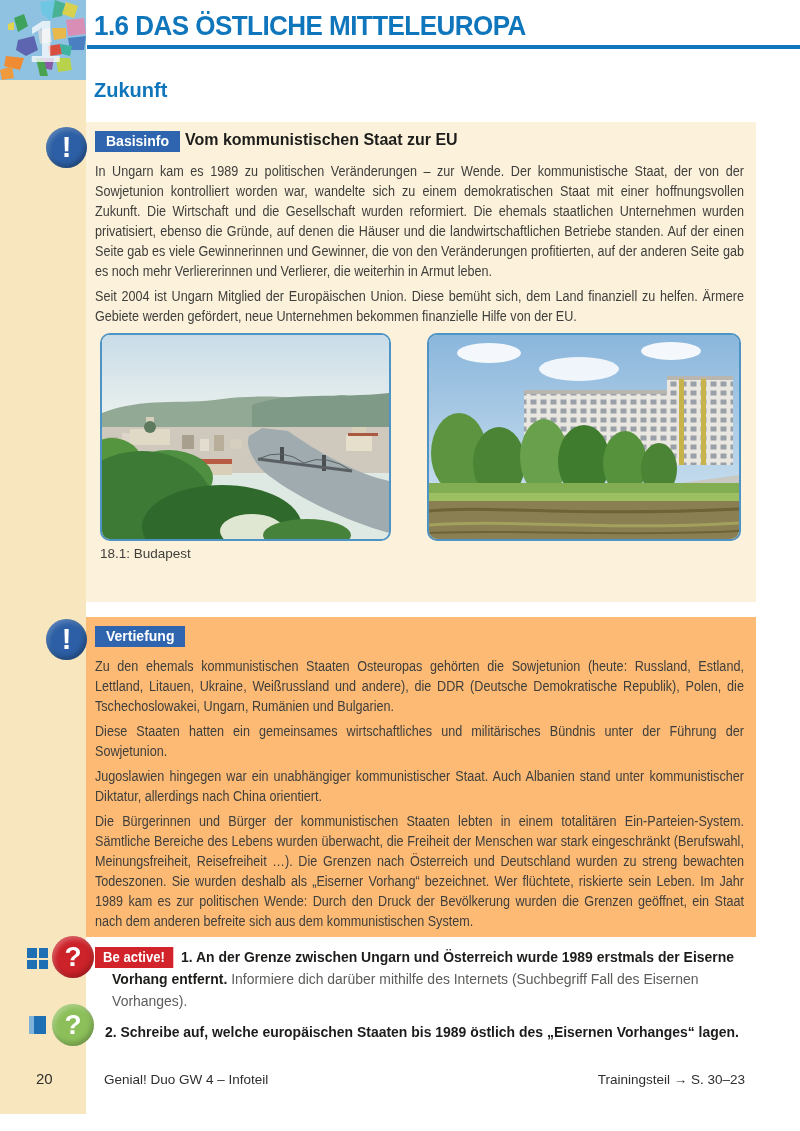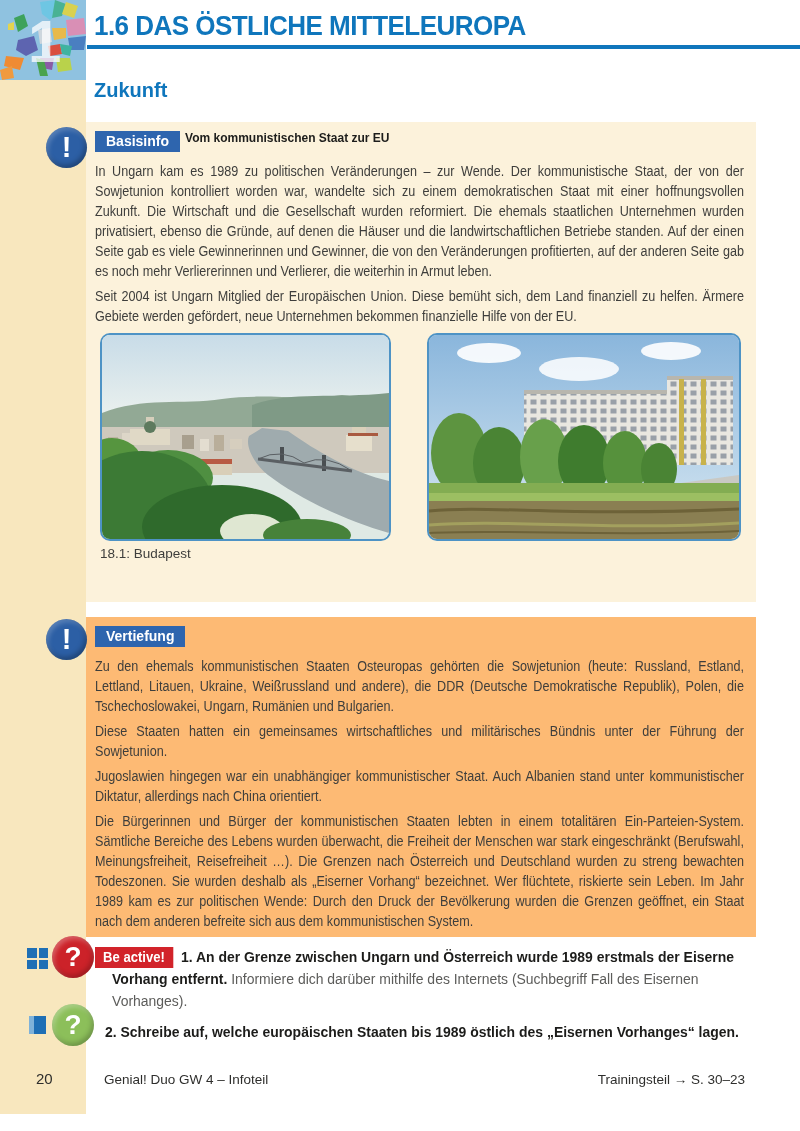--- a/index.html
+++ b/index.html
@@ -16,21 +16,21 @@
   .title-rule{position:absolute;left:87px;top:45px;width:713px;height:4px;background:#0F76BC}
   .section-title{position:absolute;left:94px;top:79px;font-size:20px;font-weight:bold;color:#0F76BC}
 
   .box{position:absolute;left:86px;width:670px;padding:9px 12px 10px 9px;overflow:hidden}
   .basisinfo-box{top:122px;height:480px;background:#FCF2DB}
   .vertiefung-box{top:617px;height:320px;background:#fdba74}
 
   .badge-row{display:flex;align-items:flex-start;gap:5px;margin-bottom:5px;height:25px}
   .badge{display:inline-block;background:#2E65AE;color:#fff;font-weight:bold;font-size:14px;
     padding:2px 11px 3px;flex:0 0 auto;white-space:nowrap}
-  .box-heading{font-size:12px;font-weight:bold;color:#1d1d1b;white-space:nowrap}
+  .box-heading{font-size:16px;font-weight:bold;color:#1d1d1b;white-space:nowrap}
 
   .p{font-size:14px;line-height:20px;color:#3e3e3c;text-align:justify;margin-top:5px;
     width:721px;transform:scaleX(.9);transform-origin:0 0}
 
   .figures{display:flex;gap:36px;margin:7px 0 0 5px}
   .figure{display:block}
   .photo{display:block;border:2px solid #4E93C5;border-radius:10px;overflow:hidden;background:#cfe0ea}
   .photo svg{display:block}
   .caption{font-size:13.5px;color:#3e3e3c;margin-top:5px}
 

